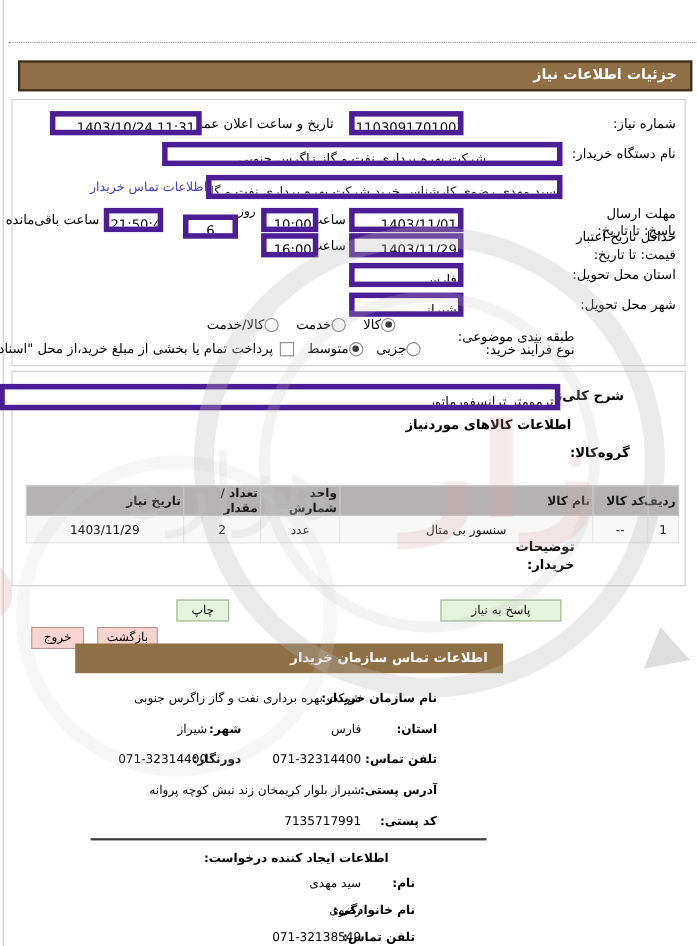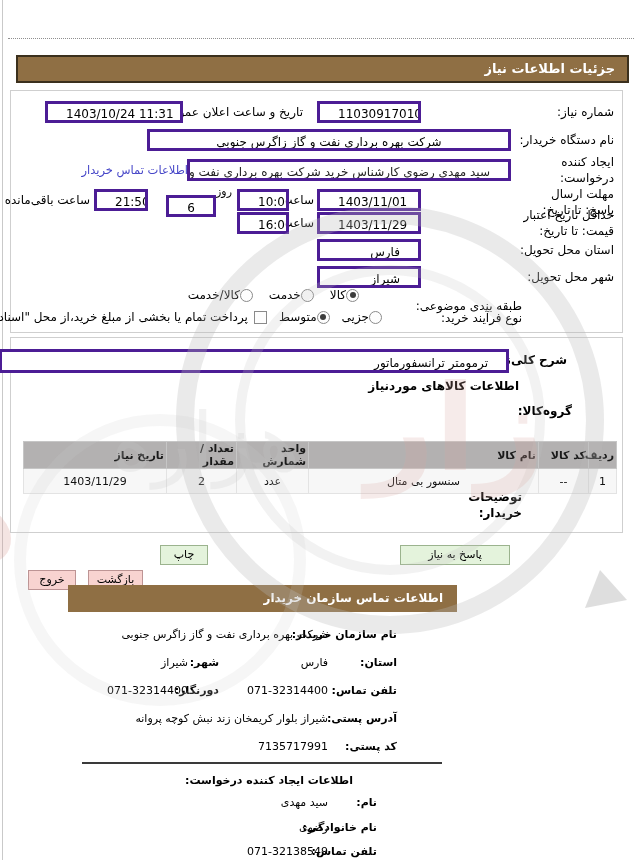--- a/index.html
+++ b/index.html
@@ -11,22 +11,22 @@
   .brown-bar{background:#8f6f44;color:#fff;font-weight:bold;}
   #bar1{left:16px;top:55px;width:597px;height:24px;border:2px solid #3b301d;
         line-height:24px;padding-right:12px;font-size:13px;}
   #bar2{left:68px;top:585px;width:375px;height:27px;line-height:27px;padding-right:14px;font-size:12px;}
   .panel{background:#fff;border:1px solid #cfcfcf;}
   #panel1{left:10px;top:90px;width:611px;height:241px;}
   #panel2{left:10px;top:337px;width:611px;height:194px;}
   .lbl{white-space:nowrap;}
   .lbl.wrap{white-space:normal;text-align:right;line-height:1.3;}
   .b{font-weight:bold;}
-  .field{background:#fff;border:3px solid #4c1d95;box-sizing:border-box;height:22px;
-         line-height:20px;padding:0 18px;overflow:hidden;white-space:nowrap;}
+  .field{background:#fff;border:5px solid #4c1d95;box-sizing:border-box;height:22px;
+         line-height:20px;padding:0 1px;overflow:hidden;white-space:nowrap;}
   .field.tall{height:24px;line-height:22px;}
   .ltr{direction:ltr;unicode-bidi:isolate;}
   .num{text-align:right;}
   .center{text-align:center;}
   .link{color:#4646c8;cursor:pointer;font-size:11.5px;white-space:nowrap;}
   .radio{display:inline-block;width:11px;height:11px;border:1px solid #8a8a8a;border-radius:50%;
          background:#fdfdfd;position:relative;vertical-align:-2px;}
   .radio.checked::after{content:"";position:absolute;left:2.5px;top:2.5px;width:6px;height:6px;
          border-radius:50%;background:#3c3c3c;}
   .checkbox{display:inline-block;width:11px;height:11px;border:1px solid #8a8a8a;background:#fdfdfd;
@@ -62,21 +62,20 @@
 
     <div class="abs lbl" style="right:8px;top:14px;">شماره نیاز:</div>
     <div class="abs field ltr num" style="right:201px;top:10px;width:104px;">1103091701002416</div>
 
     <div class="abs lbl" style="right:319px;top:14px;">تاریخ و ساعت اعلان عمومی:</div>
     <div class="abs field ltr num" style="right:439px;top:10px;width:138px;">1403/10/24 11:31</div>
 
     <div class="abs lbl" style="right:8px;top:42px;">نام دستگاه خریدار:</div>
     <div class="abs field center" style="right:111px;top:38px;width:364px;">شرکت بهره برداری نفت و گاز زاگرس جنوبی</div>
 
-    <div class="abs lbl wrap" style="right:8px;top:64px;width:82px;">ایجاد کننده درخواست:</div>
     <div class="abs field" style="right:111px;top:68px;width:324px;color:#222;">سید مهدی  رضوی  کارشناس خرید شرکت بهره برداری نفت و گاز زاگرس جنوبی</div>
     <div class="abs link" style="right:434px;top:72px;">اطلاعات تماس خریدار</div>
 
     <div class="abs lbl wrap" style="right:8px;top:96px;width:95px;">مهلت ارسال پاسخ: تا تاریخ:</div>
     <div class="abs field ltr num" style="right:201px;top:98px;width:104px;">1403/11/01</div>
     <div class="abs lbl" style="right:308px;top:102px;">ساعت</div>
     <div class="abs field ltr num" style="right:333px;top:98px;width:52px;">10:00</div>
     <div class="abs lbl small" style="right:390px;top:94px;">روز</div>
     <div class="abs field ltr center" style="right:406px;top:104px;width:50px;">6</div>
     <div class="abs field ltr num" style="right:474px;top:98px;width:54px;">21:50:40</div>

